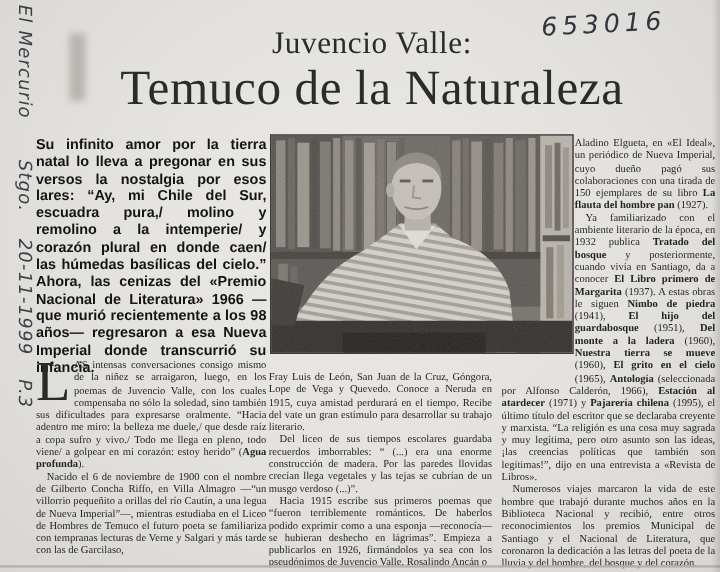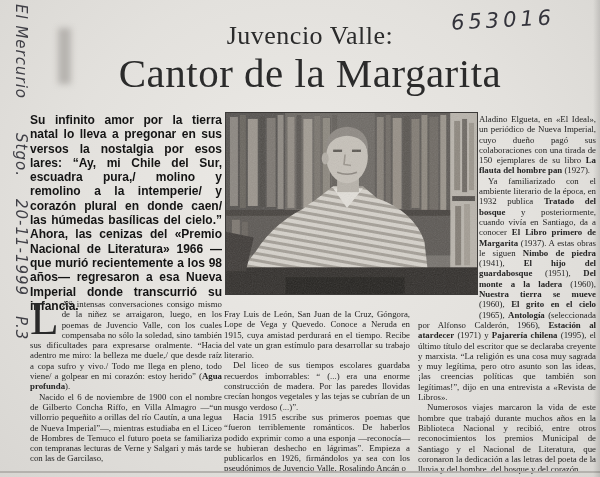--- a/index.html
+++ b/index.html
@@ -60,21 +60,21 @@
 <div class="page">
 
   <div class="margin-note">
     <span class="mn-gap1">El Mercurio</span><span class="mn-gap2">Stgo.</span><span class="mn-gap3">20-11-1999</span><span>P.3</span>
   </div>
 
   <div class="clip-number">653016</div>
 
   <div class="head-block">
     <div class="kicker">Juvencio Valle:</div>
-    <div class="main-title">Cantor de la Margarita</div>
+    <div class="main-title">Temuco de la Naturaleza</div>
   </div>
 
   <div class="artifact-streak"></div>
 
   <div class="intro">Su infinito amor por la tierra natal lo lleva a pregonar en sus versos la nostalgia por esos lares: “Ay, mi Chile del Sur, escuadra pura,/ molino y remolino a la intemperie/ y corazón plural en donde caen/ las húmedas basílicas del cielo.” Ahora, las cenizas del «Premio Nacional de Literatura» 1966 —que murió recientemente a los 98 años— regresaron a esa Nueva Imperial donde transcurrió su infancia.</div>
 
   <div class="photo">
     <svg viewBox="0 0 253 183" preserveAspectRatio="none" role="img">
       <defs>
         <pattern id="stripes" width="7" height="7" patternTransform="rotate(100)" patternUnits="userSpaceOnUse">
@@ -157,21 +157,21 @@
     </svg>
   </div>
 
   <div class="col col-left">
     <p><span class="dropcap">L</span><span><span>AS intensas conversaciones consigo mismo de la niñez se arraigaron, luego, en los poemas de Juvencio Valle, con los cuales compensaba no sólo la soledad, sino también sus dificultades para expresarse oralmente. “Hacia adentro me miro: la belleza me duele,/ que desde raíz a copa sufro y vivo./ Todo me llega en pleno, todo viene/ a golpear en mi corazón: estoy herido” (</span><span class="b">Agua profunda</span><span>).</span></span></p>
     <p class="ind"><span>Nacido el 6 de noviembre de 1900 con el nombre de Gilberto Concha Riffo, en Villa Almagro —“un villorrio pequeñito a orillas del río Cautín, a una legua de Nueva Imperial”—, mientras estudiaba en el Liceo de Hombres de Temuco el futuro poeta se familiariza con tempranas lecturas de Verne y Salgari y más tarde con las de Garcilaso,</span></p>
   </div>
 
   <div class="col col-mid">
     <p><span>Fray Luis de León, San Juan de la Cruz, Góngora, Lope de Vega y Quevedo. Conoce a Neruda en 1915, cuya amistad perdurará en el tiempo. Recibe del vate un gran estímulo para desarrollar su trabajo literario.</span></p>
-    <p class="ind"><span>Del liceo de sus tiempos escolares guardaba recuerdos imborrables: “ (...) era una enorme construcción de madera. Por las paredes llovidas crecían hongos vegetales y las tejas se cubrían de un musgo verdoso (...)”.</span></p>
+    <p class="ind"><span>Del liceo de sus tiempos escolares guardaba recuerdos imborrables: “ (...) era una enorme construcción de madera. Por las paredes llovidas crecían llega vegetales y las tejas se cubrían de un musgo verdoso (...)”.</span></p>
     <p class="ind"><span>Hacia 1915 escribe sus primeros poemas que “fueron terriblemente románticos. De haberlos podido exprimir como a una esponja —reconocía— se hubieran deshecho en lágrimas”. Empieza a publicarlos en 1926, firmándolos ya sea con los pseudónimos de Juvencio Valle, Rosalindo Ancán o</span></p>
   </div>
 
   <div class="col col-right">
     <div class="photo-spacer"></div>
     <p><span>Aladino Elgueta, en «El Ideal», un periódico de Nueva Imperial, cuyo dueño pagó sus colaboraciones con una tirada de 150 ejemplares de su libro </span><span class="b">La flauta del hombre pan</span><span> (1927).</span></p>
     <p class="ind"><span>Ya familiarizado con el ambiente literario de la época, en 1932 publica </span><span class="b">Tratado del bosque</span><span> y posteriormente, cuando vivía en Santiago, da a conocer </span><span class="b">El Libro primero de Margarita</span><span> (1937). A estas obras le siguen </span><span class="b">Nimbo de piedra</span><span> (1941), </span><span class="b">El hijo del guardabosque</span><span> (1951), </span><span class="b">Del monte a la ladera</span><span> (1960), </span><span class="b">Nuestra tierra se mueve</span><span> (1960), </span><span class="b">El grito en el cielo</span><span> (1965), </span><span class="b">Antología</span><span> (seleccionada por Alfonso Calderón, 1966), </span><span class="b">Estación al atardecer</span><span> (1971) y </span><span class="b">Pajarería chilena</span><span> (1995), el último título del escritor que se declaraba creyente y marxista. “La religión es una cosa muy sagrada y muy legítima, pero otro asunto son las ideas, ¡las creencias políticas que también son legítimas!”, dijo en una entrevista a «Revista de Libros».</span></p>
     <p class="ind"><span>Numerosos viajes marcaron la vida de este hombre que trabajó durante muchos años en la Biblioteca Nacional y recibió, entre otros reconocimientos los premios Municipal de Santiago y el Nacional de Literatura, que coronaron la dedicación a las letras del poeta de la lluvia y del hombre, del bosque y del corazón.</span></p>
 
   </div>

